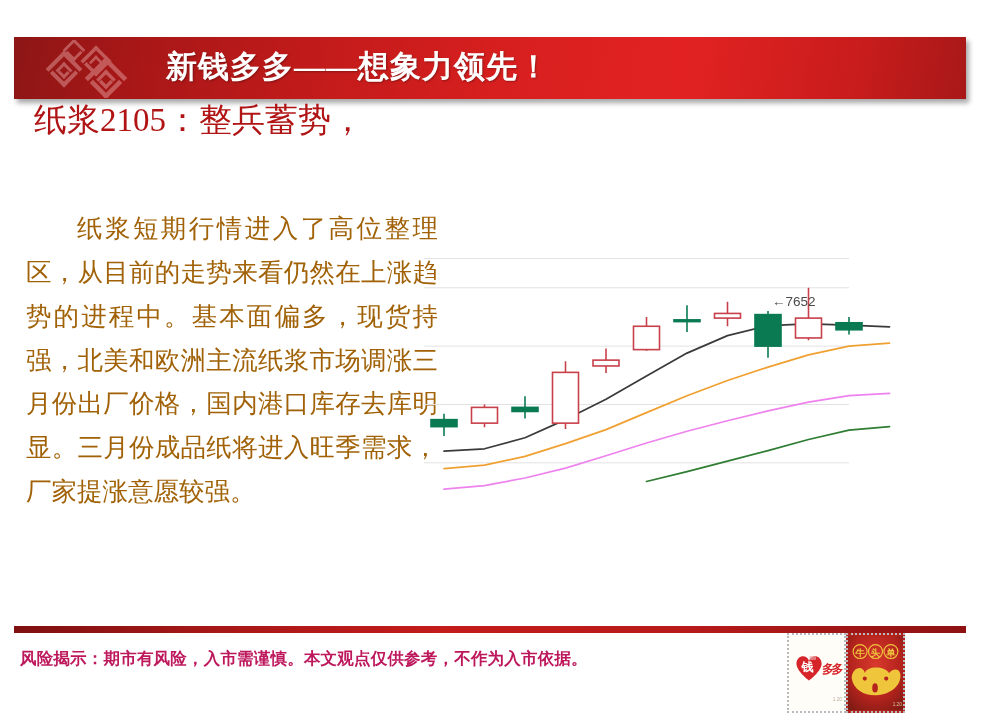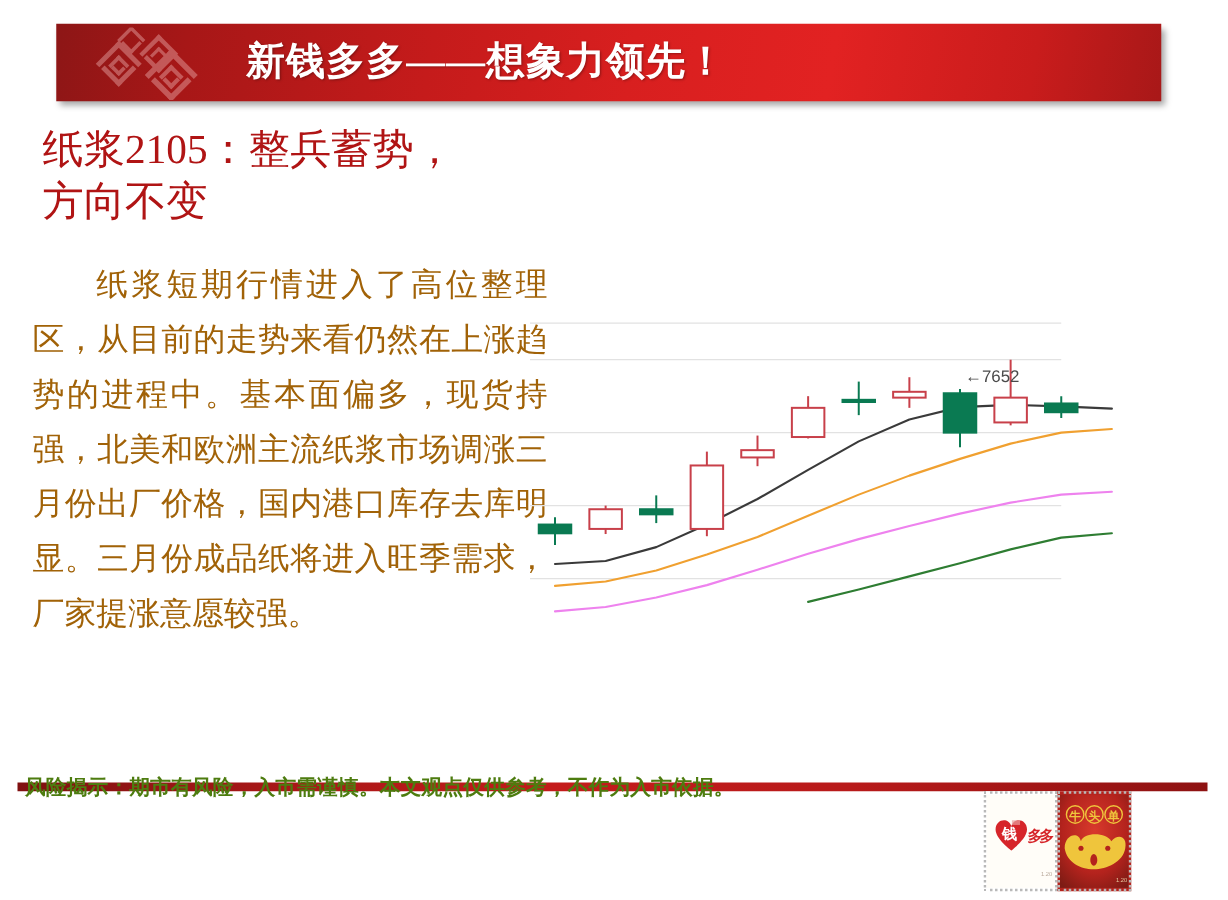--- a/index.html
+++ b/index.html
@@ -4,25 +4,24 @@
 <style>
   html,body{margin:0;padding:0;}
   body{
     width:982px;height:720px;position:relative;overflow:hidden;
     background:#ffffff;
     font-family:"Liberation Serif","DejaVu Serif",serif;
   }
 
   
   #header-banner{
-    position:absolute;left:14px;top:19px;width:884px;height:62px;
+    position:absolute;left:14px;top:37px;width:952px;height:62px;
     background:linear-gradient(100deg,#8d1616 0%,#a71717 12%,#c51b1b 34%,#d81f1f 52%,#e22222 70%,#c91c1c 88%,#a81818 100%);
     box-shadow:3px 4px 5px rgba(0,0,0,.35);
     overflow:hidden;
-    margin-left:31px;
   }
   #header-logo{
     position:absolute;left:20px;top:3px;width:110px;height:58px;
     opacity:.55;
   }
   #header-title{
     position:absolute;left:152px;top:50%;transform:translateY(-52%);
     color:#ffffff;font-size:31px;font-weight:700;letter-spacing:1px;
     font-family:"Liberation Serif","DejaVu Serif",serif;
     white-space:nowrap;
@@ -51,22 +50,22 @@
     position:absolute;left:424px;top:244px;width:512px;height:248px;
   }
   #chart-svg{display:block;width:512px;height:248px;}
 
   
   #footer-rule{
     position:absolute;left:14px;top:626px;width:952px;height:7px;
     background:linear-gradient(90deg,#7f1010 0%,#a51717 20%,#c41b1b 45%,#b81a1a 70%,#8e1212 100%);
   }
   #footer-note{
-    position:absolute;left:20px;top:619px;
-    color:#4d7c0f;font-size:16.5px;font-weight:700;letter-spacing:.2px;
+    position:absolute;left:20px;top:648px;
+    color:#be185d;font-size:16.5px;font-weight:700;letter-spacing:.2px;
     font-family:"Liberation Serif","DejaVu Serif",serif;
     white-space:nowrap;
   }
   #footer-stamps{
     position:absolute;left:787px;top:633px;width:118px;height:80px;
     display:flex;
   }
   .stamp{
     width:59px;height:80px;position:relative;
     background:#ffffff;
@@ -117,21 +116,20 @@
         <rect x="13.2" y="4" width="2.8" height="12"></rect>
         <rect x="4" y="13.2" width="12" height="2.8"></rect>
       </g>
     </g>
   </svg>
   <div id="header-title">新钱多多——想象力领先！</div>
 </div>
 
 <div id="slide-title">
   <span class="ln">纸浆2105：整兵蓄势，</span>
-  <span class="ln">方向不变</span>
 </div>
 
 <div id="body-text">纸浆短期行情进入了高位整理区，从目前的走势来看仍然在上涨趋势的进程中。基本面偏多，现货持强，北美和欧洲主流纸浆市场调涨三月份出厂价格，国内港口库存去库明显。三月份成品纸将进入旺季需求，厂家提涨意愿较强。</div>
 
 <div id="chart-area">
   <svg id="chart-svg" viewBox="0 0 512 248" preserveAspectRatio="none">
     <g id="grid-lines">
         <line x1="0" y1="14.588235294117652" x2="425" y2="14.588235294117652" stroke="#e2e2e2" stroke-width="1"></line>
         <line x1="0" y1="43.764705882352956" x2="425" y2="43.764705882352956" stroke="#e2e2e2" stroke-width="1"></line>
         <line x1="0" y1="102.11764705882354" x2="425" y2="102.11764705882354" stroke="#e2e2e2" stroke-width="1"></line>

